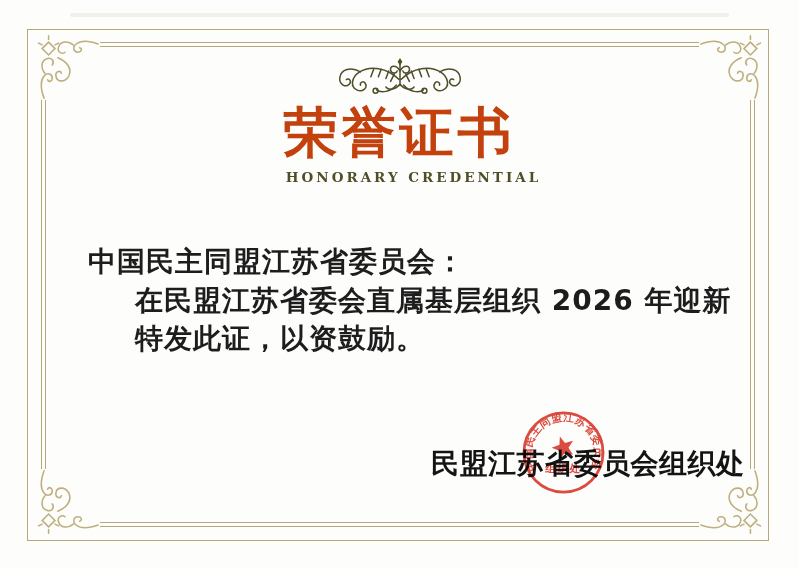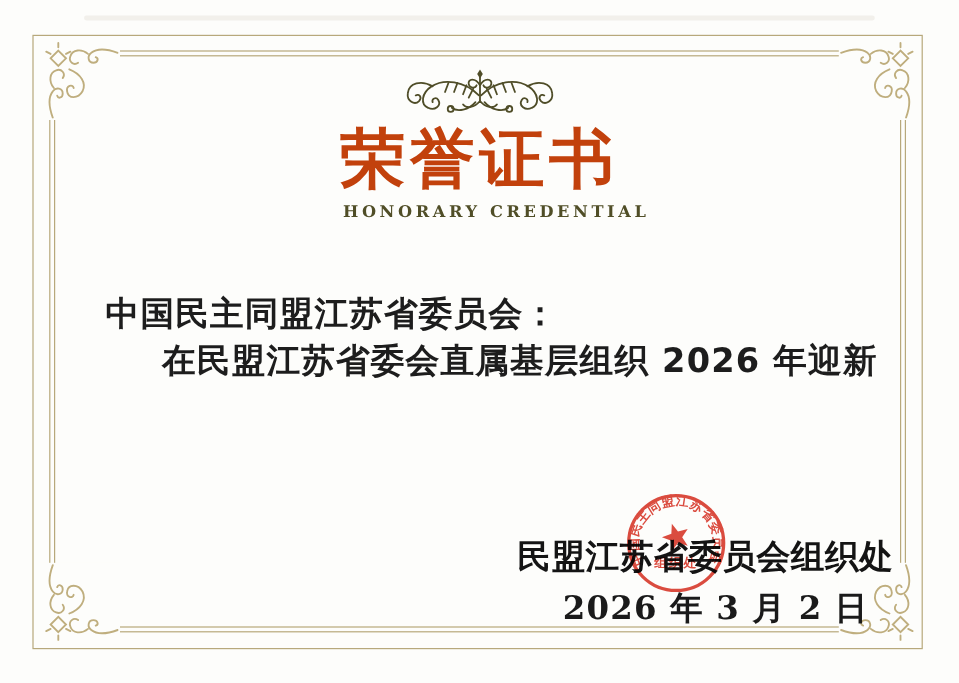--- a/index.html
+++ b/index.html
@@ -130,24 +130,24 @@
         <use href="#flr"></use>
       </svg>
   </div>
 
   <h1 class="title">荣誉证书</h1>
   <div class="subtitle">HONORARY CREDENTIAL</div>
 
   <div class="cert-body">
     <p>中国民主同盟江苏省委员会：</p>
     <p class="indent">在民盟江苏省委会直属基层组织 2026 年迎新</p>
+    <p class="indent">特发此证，以资鼓励。</p>
   </div>
 
   <div class="signature">民盟江苏省委员会组织处</div>
-  <div class="date">2026 年 3 月 2 日</div>
 
   <div class="seal">
     <svg viewBox="0 0 110 110">
       <circle cx="55" cy="55" r="50" fill="none" stroke="#d9382b" stroke-width="3.5"></circle>
       <path id="sealArc" d="M22.2,77.9 A40,40 0 1 1 87.8,77.9" fill="none"></path>
       <text font-size="13.5" fill="#d9382b">
         <textPath href="#sealArc" startOffset="2" textLength="168">中国民主同盟江苏省委员会</textPath>
       </text>
       <path fill="#d9382b" d="M50.4,34.7 L56.9,43 L67.1,40.2 L61.3,49 L67.1,57.8 L56.9,55 L50.4,63.3 L49.9,52.7 L40,49 L49.9,45.3 Z"></path>
       <text x="55" y="80" font-size="13.5" fill="#d9382b" text-anchor="middle" letter-spacing="2">组织处</text>

